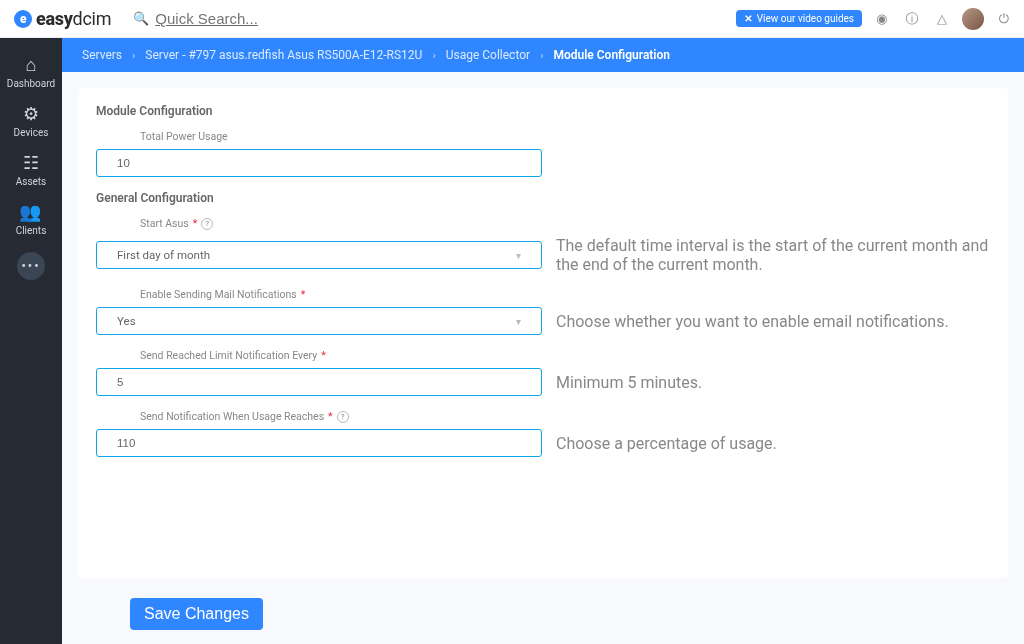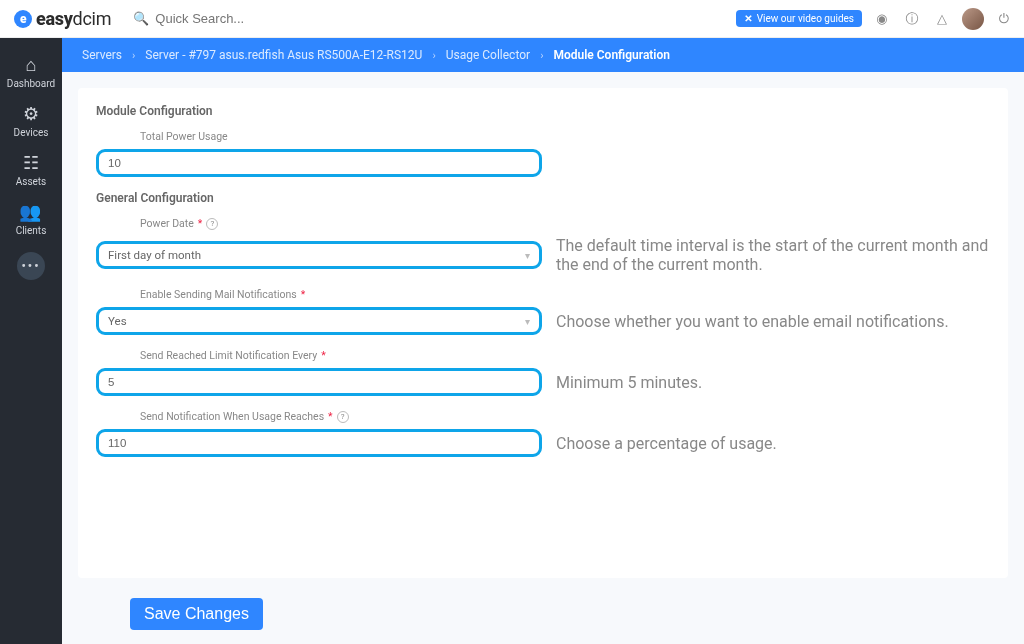--- a/index.html
+++ b/index.html
@@ -39,21 +39,21 @@
   }
   .logo .bold { font-weight: 800; }
   .logo .thin { font-weight: 400; }
   .search {
     display: flex; align-items: center;
     color: #aaa; font-size: 11px;
     flex: 1;
   }
   .search-icon { font-size: 13px; margin-right: 6px; color: #999; }
   .search input {
-    border: none; outline: none; font-size: 13px; color: #666; width: 200px;
+    border: none; outline: none; font-size: 15px; color: #666; width: 200px; text-decoration: underline;
   }
   .top-actions {
     display: flex; align-items: center; gap: 10px;
   }
   .promo {
     background: #2f86ff; color: #fff; border-radius: 4px;
     font-size: 10px; padding: 3px 8px;
     display: flex; align-items: center; gap: 4px;
   }
   .promo-x { font-weight: 700; }
@@ -119,22 +119,22 @@
     font-size: 8px; color: #888;
   }
   .row {
     display: flex; align-items: center; gap: 14px; margin-bottom: 14px;
   }
   .control {
     width: 446px;
   }
   .text-input, .select {
     height: 28px; width: 100%;
-    border: 3px solid #0ea5e9; border-radius: 9px;
-    padding: 0 9px; font-size: 11.5px; color: #666; background: #fff;
+    border: 1px solid #0ea5e9; border-radius: 3px;
+    padding: 0 20px; font-size: 11.5px; color: #666; background: #fff;
     outline: none;
     display: flex; align-items: center; justify-content: space-between;
   }
   .select .caret { color: #bbb; font-size: 10px; }
   .hint { font-size: 16px; color: #888; flex: 1; }
 
   
   .footer {
     padding: 10px 20px 14px 20px;
   }
@@ -213,21 +213,21 @@
         </div>
         <div class="row">
           <div class="control">
             <input class="text-input" type="text" value="10" style="">
           </div>
         </div>
 
         <div class="section-title">General Configuration</div>
 
         <div class="field-label">
-          <span>Power Date</span>
+          <span>Start Asus</span>
           <span class="req">*</span>
           <span class="help">?</span>
         </div>
         <div class="row">
           <div class="control">
             <div class="select">
               <span>First day of month</span>
               <span class="caret">▾</span>
             </div>
           </div>

